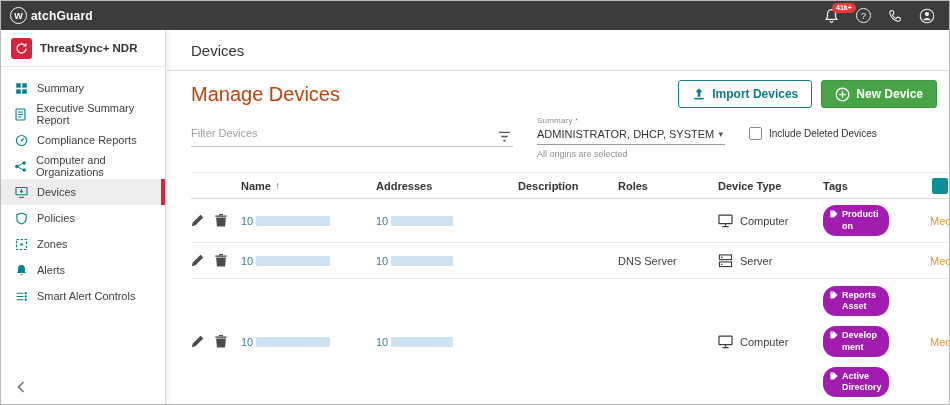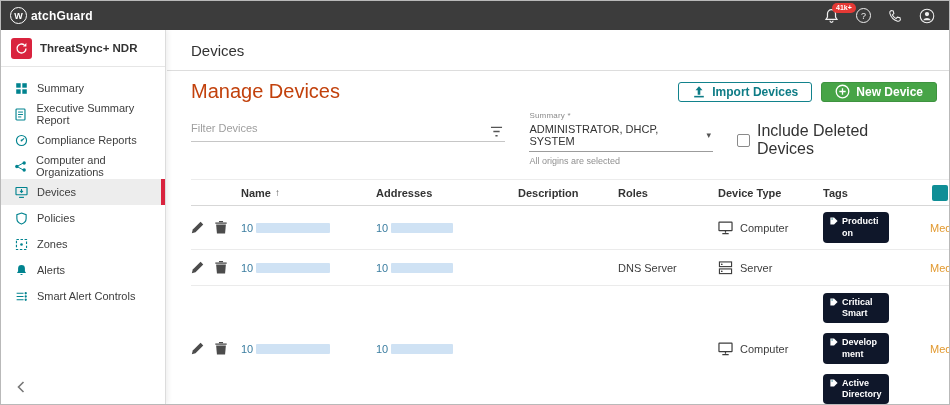--- a/index.html
+++ b/index.html
@@ -32,55 +32,55 @@
   .side-icon { width:14px; display:flex; align-items:center; justify-content:center; }
   .collapse-btn { position:absolute; bottom:7px; left:10px; width:20px; height:20px; display:flex; align-items:center; justify-content:center; cursor:pointer; }
 
   
   .main { position:absolute; top:29px; left:166px; right:0; bottom:0; background:#fff; overflow:hidden; }
   .page-header { height:41px; border-bottom:1px solid #ddd; display:flex; align-items:center; padding-left:24px; }
   .page-title { font-size:15px; font-weight:400; color:#333; }
   .manage-row { margin:9px 12px 0 24px; display:flex; align-items:center; justify-content:space-between; }
   .section-heading { font-size:20px; font-weight:400; color:#c2410c; }
   .btn-group { display:flex; gap:9px; }
-  .btn { display:inline-flex; align-items:center; gap:6px; height:20px; padding:0 13px; border-radius:3px; font-size:12px; font-weight:bold; cursor:pointer; font-family:"Liberation Sans", sans-serif; }
+  .btn { display:inline-flex; align-items:center; gap:6px; height:28px; padding:0 13px; border-radius:3px; font-size:12px; font-weight:bold; cursor:pointer; font-family:"Liberation Sans", sans-serif; }
   .btn-outline { background:#fff; border:1px solid #12828c; color:#0e7c86; }
   .btn-green { background:#47a447; border:1px solid #3e9340; color:#fff; }
 
   .filter-row { margin:8px 24px 0 24px; display:flex; align-items:flex-start; gap:24px; }
   .filter-field { width:322px; position:relative; border-bottom:1px solid #c6c6c6; height:25px; margin-top:6px; }
   .filter-field input { border:none; outline:none; width:296px; font-size:11px; padding:5px 0 4px 0; color:#333; font-family:"Liberation Sans", sans-serif; background:transparent; }
   .filter-field input::placeholder { color:#9e9e9e; }
   .funnel { position:absolute; right:2px; top:7px; }
   .origin-field { width:188px; }
   .origin-label { font-size:8px; color:#8a8a8a; letter-spacing:.2px; }
   .origin-value { display:flex; justify-content:space-between; align-items:center; border-bottom:1px solid #9c9c9c; padding:3px 2px 4px 0; font-size:11px; color:#333; cursor:pointer; }
   .origin-caret { font-size:9px; color:#555; }
   .origin-hint { font-size:9px; color:#909090; margin-top:4px; }
-  .chk { display:flex; align-items:center; gap:7px; font-size:16px; color:#333; margin-top:11px; cursor:pointer; }
+  .chk { display:flex; align-items:center; gap:7px; font-size:10px; color:#333; margin-top:11px; cursor:pointer; }
   .chk-box { width:13px; height:13px; border:1px solid #8a8a8a; border-radius:2px; background:#fff; flex:0 0 auto; }
 
   
   .dev-table { margin:13px 0 0 24px; width:790px; font-size:11px; }
   .trow-grid { display:grid; grid-template-columns:50px 135px 142px 100px 100px 105px 103px 55px; align-items:center; }
   .thead { height:27px; border-top:1px solid #ececec; border-bottom:1px solid #d7d7d7; font-weight:bold; color:#333; }
   .th { display:flex; align-items:center; gap:4px; }
   .sort-arrow { font-size:10px; color:#555; font-weight:normal; }
   .col-btn { width:16px; height:16px; background:#0f8e96; border-radius:2px; margin-left:6px; cursor:pointer; }
   .trow { border-bottom:1px solid #ebebeb; }
   .r0 { height:44px; } .r1 { height:36px; } .r2 { height:126px; }
   .cell { overflow:hidden;align-items:center; }
   .actions { display:flex; gap:11px; align-items:center; }
   .icon-btn { background:none; border:none; padding:0; cursor:pointer; display:flex; align-items:center; }
   .id-text { color:#3b7da0; }
   .redact { display:inline-block; height:10px; background:#cfe2f4; border-radius:1px; margin-left:3px; vertical-align:-1px; }
   .rw-name { width:74px; } .rw-addr { width:62px; }
   .dtype { display:flex; align-items:center; gap:7px; color:#3d3d3d; }
   .tags-cell { display:flex; flex-direction:column; gap:10px; align-items:flex-start; }
-  .tag { background:#0f172a; color:#fff; border-radius:4px; padding:4px 7px; font-size:9px; font-weight:bold; line-height:1.25; display:flex; gap:4px; align-items:flex-start; width:66px; overflow-wrap:anywhere; }
+  .tag { background:#a21caf; color:#fff; border-radius:13px; padding:4px 7px; font-size:9px; font-weight:bold; line-height:1.25; display:flex; gap:4px; align-items:flex-start; width:66px; overflow-wrap:anywhere; }
   .tag svg { margin-top:1px; flex:0 0 auto; }
   .imp { color:#e2992f; padding-left:4px; }
   .roles-cell { color:#3d3d3d; }
 </style>
 </head>
 <body>
 
 <div class="viewport">
 
   <div class="topbar">
@@ -393,21 +393,21 @@
               <path d="M8 10.3v2.4M4.6 13.6h6.8" stroke="#3d3d3d" stroke-width="1.3" fill="none"></path>
             </svg>
           <span>Computer</span>
         </div>
         <div class="cell tags-cell">
           <span class="tag">
               <svg width="8" height="8" viewBox="0 0 10 10">
                 <path d="M0.5 0.5h4.6L9.5 5 5.1 9.5H0.5z" fill="#fff"></path>
                 <circle cx="2.6" cy="2.6" r="0.9" fill="#2e8d93"></circle>
               </svg>
-              <span>Critical Smart</span>
+              <span>Reports Asset</span>
             </span>
           <span class="tag">
               <svg width="8" height="8" viewBox="0 0 10 10">
                 <path d="M0.5 0.5h4.6L9.5 5 5.1 9.5H0.5z" fill="#fff"></path>
                 <circle cx="2.6" cy="2.6" r="0.9" fill="#2e8d93"></circle>
               </svg>
               <span>Development</span>
             </span>
           <span class="tag">
               <svg width="8" height="8" viewBox="0 0 10 10">

